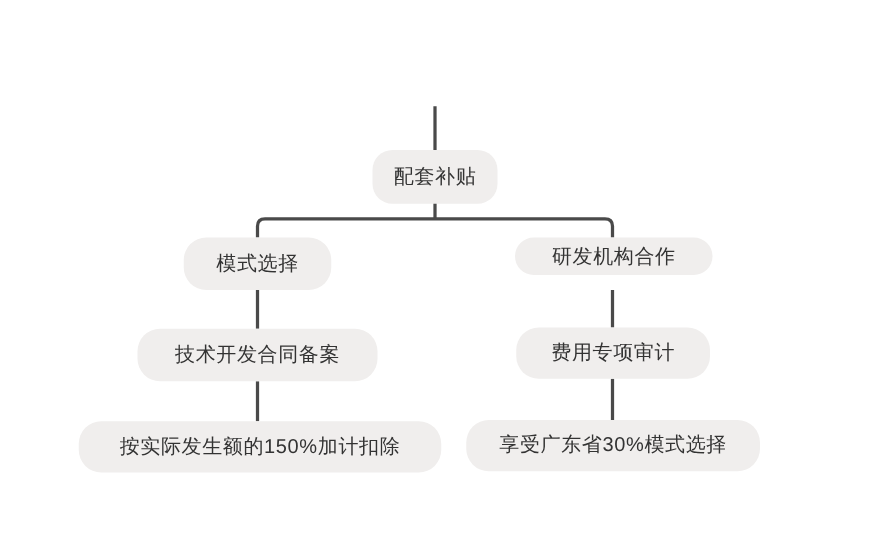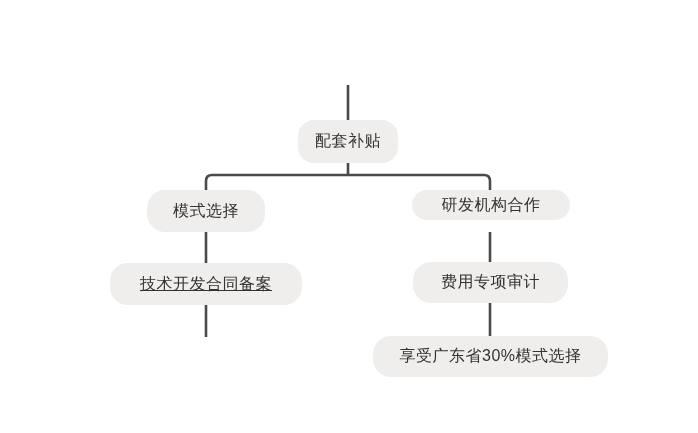--- a/index.html
+++ b/index.html
@@ -32,21 +32,21 @@
     justify-content: center;
     font-size: 16px;
     color: #333333;
     letter-spacing: 0.5px;
     white-space: nowrap;
     box-sizing: border-box;
   }
   .node-root  { left: 297px; top: 35px;  width: 103px; height: 50px; border-radius: 16px; }
   .node-mode  { left: 298px; top: 120px; width: 100px; height: 43px; border-radius: 16px; }
   .node-l1    { left: 147px; top: 190px; width: 118px; height: 42px; }
-  .node-l2    { left: 110px; top: 263px; width: 192px; height: 42px; text-decoration: underline; }
+  .node-l2    { left: 110px; top: 263px; width: 192px; height: 42px; }
   .node-l3    { left: 63px;  top: 337px; width: 290px; height: 41px; }
   .node-r1    { left: 412px; top: 190px; width: 158px; height: 30px; }
   .node-r2    { left: 413px; top: 262px; width: 155px; height: 41px; }
   .node-r3    { left: 373px; top: 336px; width: 235px; height: 41px; }
 </style>
 </head>
 <body>
 
 <div class="canvas">
 
@@ -60,20 +60,21 @@
     <path d="M490 303 L490 336"></path>
   </svg>
 
 
   <div class="node node-mode">配套补贴</div>
 
   <div class="node node-l1">模式选择</div>
 
   <div class="node node-l2">技术开发合同备案</div>
 
+  <div class="node node-l3">按实际发生额的150%加计扣除</div>
 
   <div class="node node-r1">研发机构合作</div>
 
   <div class="node node-r2">费用专项审计</div>
 
   <div class="node node-r3">享受广东省30%模式选择</div>
 
 </div>
 
 </body></html>

